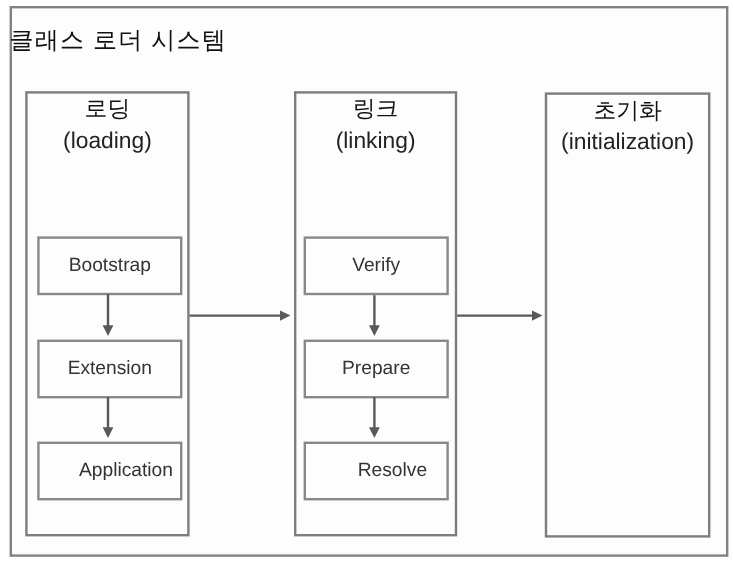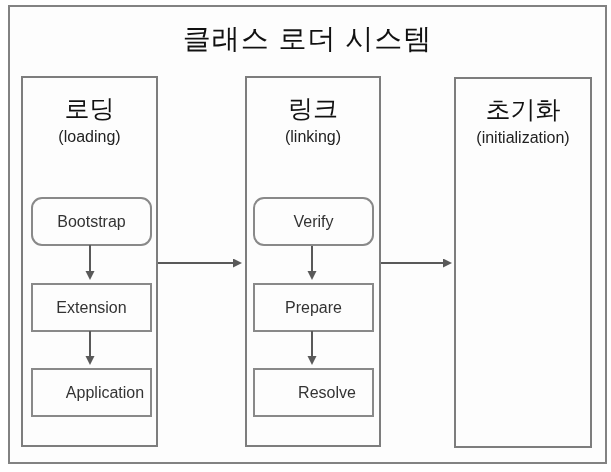--- a/index.html
+++ b/index.html
@@ -25,63 +25,63 @@
     height: 459px;
     border: 2px solid #828282;
     background: #fdfdfd;
     box-sizing: border-box;
   }
   .title {
     position: absolute;
     left: 8px;
     top: 20px;
     width: 599px;
-    text-align: center;
-    font-size: 28px;
+    text-align: left;
+    font-size: 20px;
     font-weight: 500;
     letter-spacing: 1px;
     color: #111111;
   }
   .stage {
     position: absolute;
     border: 2px solid #7d7d7d;
     background: #fdfdfd;
     box-sizing: border-box;
   }
   .stage-loading  { left: 21px;  top: 76px; width: 137px; height: 371px; }
   .stage-linking  { left: 245px; top: 76px; width: 136px; height: 371px; }
   .stage-init     { left: 454px; top: 77px; width: 138px; height: 371px; }
   .stage-title-ko {
-    margin-top: 14px;
+    margin-top: 0;
     text-align: center;
-    font-size: 25px;
+    font-size: 19px;
     color: #111111;
   }
   .stage-title-en {
     margin-top: 3px;
     text-align: center;
-    font-size: 16px;
+    font-size: 19px;
     color: #222222;
   }
   .step {
     position: absolute;
     width: 121px;
     height: 49px;
     border: 2px solid #898989;
     background: #fdfdfd;
     box-sizing: border-box;
     display: flex;
     align-items: center;
     justify-content: center;
     font-size: 16px;
     color: #333333;
   }
   .stage-loading .step { left: 8px; }
   .stage-linking .step { left: 6px; }
-  .step-1 { top: 119px; border-radius: 11px; }
+  .step-1 { top: 119px; }
   .step-2 { top: 205px; text-align: right; }
   .step-3 { top: 290px; padding-left: 27px; }
   .arrows {
     position: absolute;
     left: 0;
     top: 0;
     pointer-events: none;
   }
 </style>
 </head>

